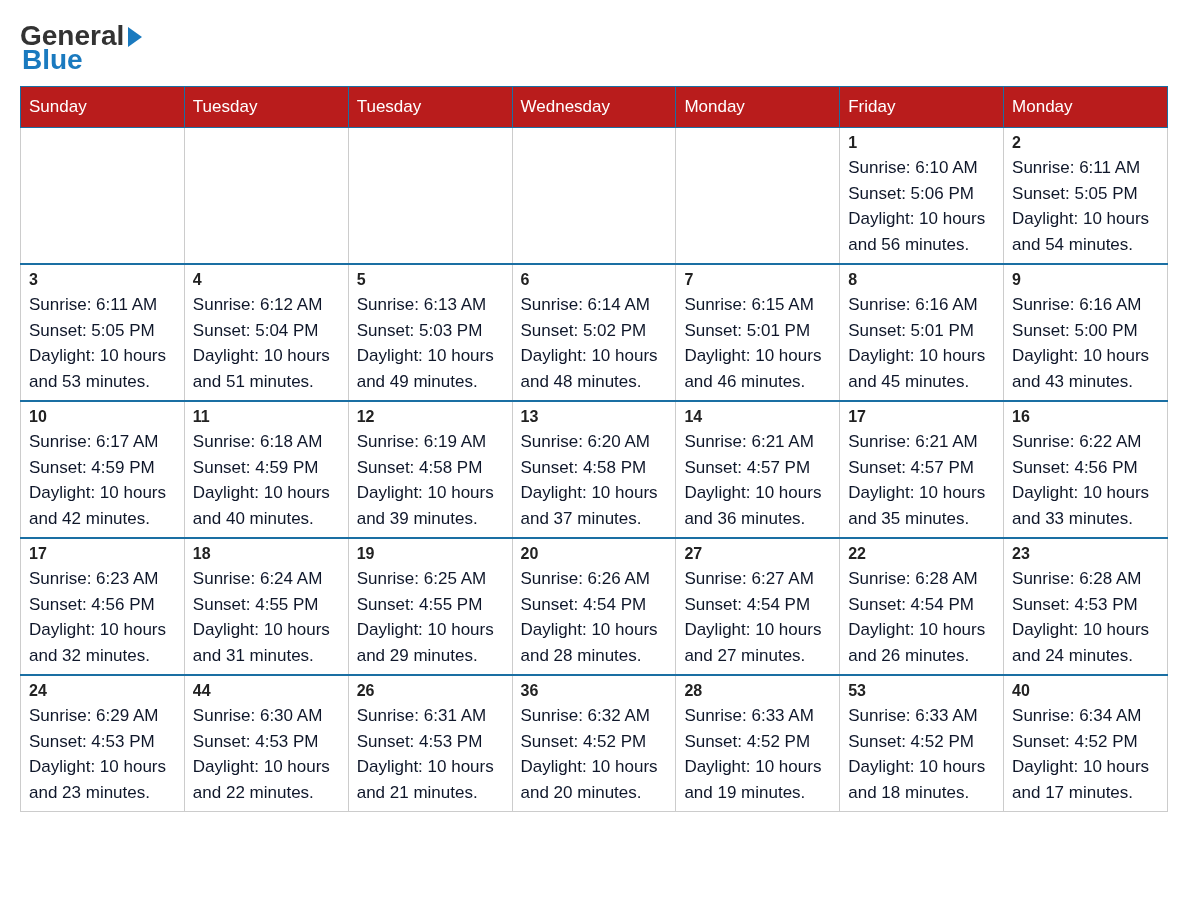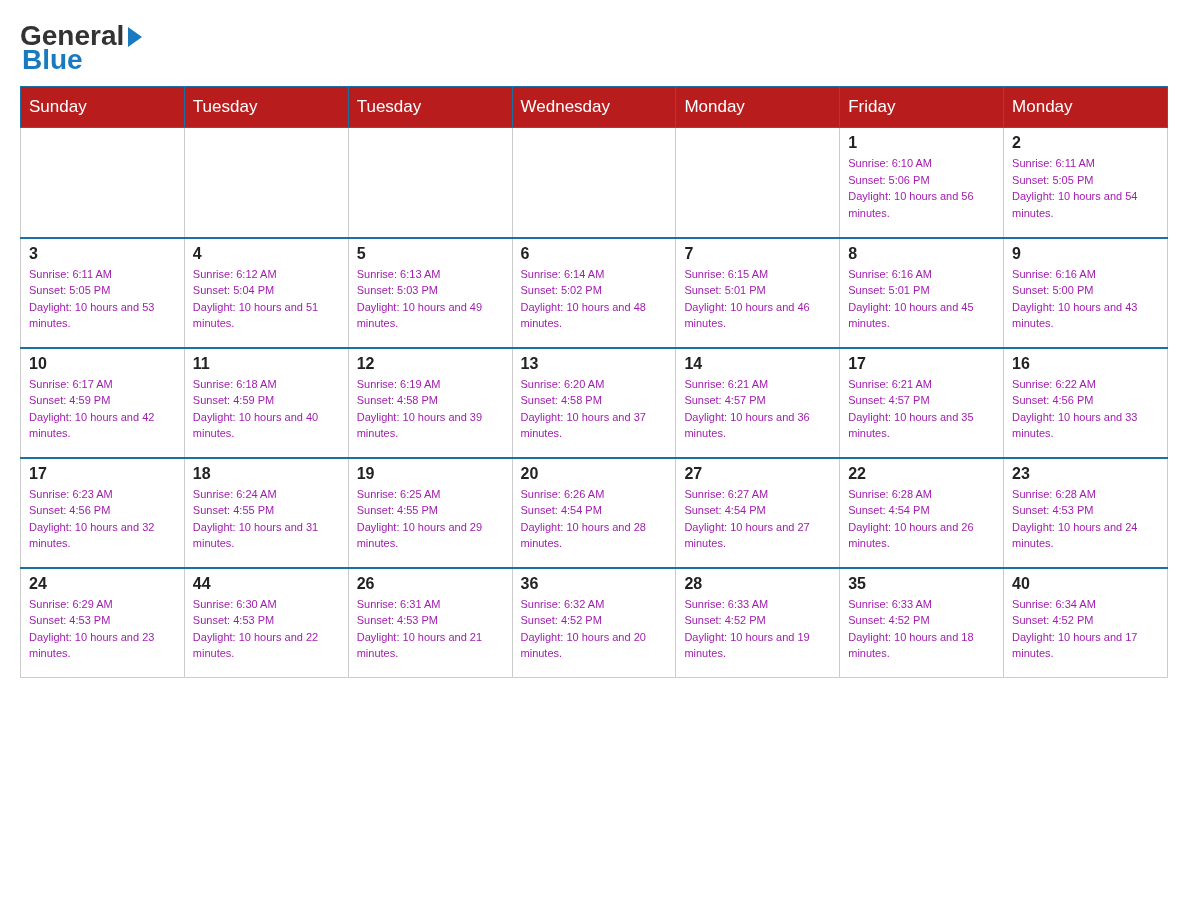--- a/index.html
+++ b/index.html
@@ -85,22 +85,22 @@
       height: 110px;
     }
     .day-number {
       font-size: 16px;
       font-weight: bold;
       color: #222;
       display: block;
       margin-bottom: 3px;
     }
     .day-info {
-      font-size: 11px;
-      color: #a21caf;
+      font-size: 17px;
+      color: #0f172a;
       line-height: 1.5;
     }
     .empty-cell {
       background: #fff;
     }
     .week-separator {
       border-top: 2px solid #1a6fa3 !important;
     }
   </style>
 </head>
@@ -249,21 +249,21 @@
         </td>
         <td class="week-separator">
           <span class="day-number">36</span>
           <div class="day-info">Sunrise: 6:32 AM<br>Sunset: 4:52 PM<br>Daylight: 10 hours and 20 minutes.</div>
         </td>
         <td class="week-separator">
           <span class="day-number">28</span>
           <div class="day-info">Sunrise: 6:33 AM<br>Sunset: 4:52 PM<br>Daylight: 10 hours and 19 minutes.</div>
         </td>
         <td class="week-separator">
-          <span class="day-number">35</span>
+          <span class="day-number">53</span>
           <div class="day-info">Sunrise: 6:33 AM<br>Sunset: 4:52 PM<br>Daylight: 10 hours and 18 minutes.</div>
         </td>
         <td class="week-separator">
           <span class="day-number">40</span>
           <div class="day-info">Sunrise: 6:34 AM<br>Sunset: 4:52 PM<br>Daylight: 10 hours and 17 minutes.</div>
         </td>
       </tr>
     </tbody>
 </table>
 

